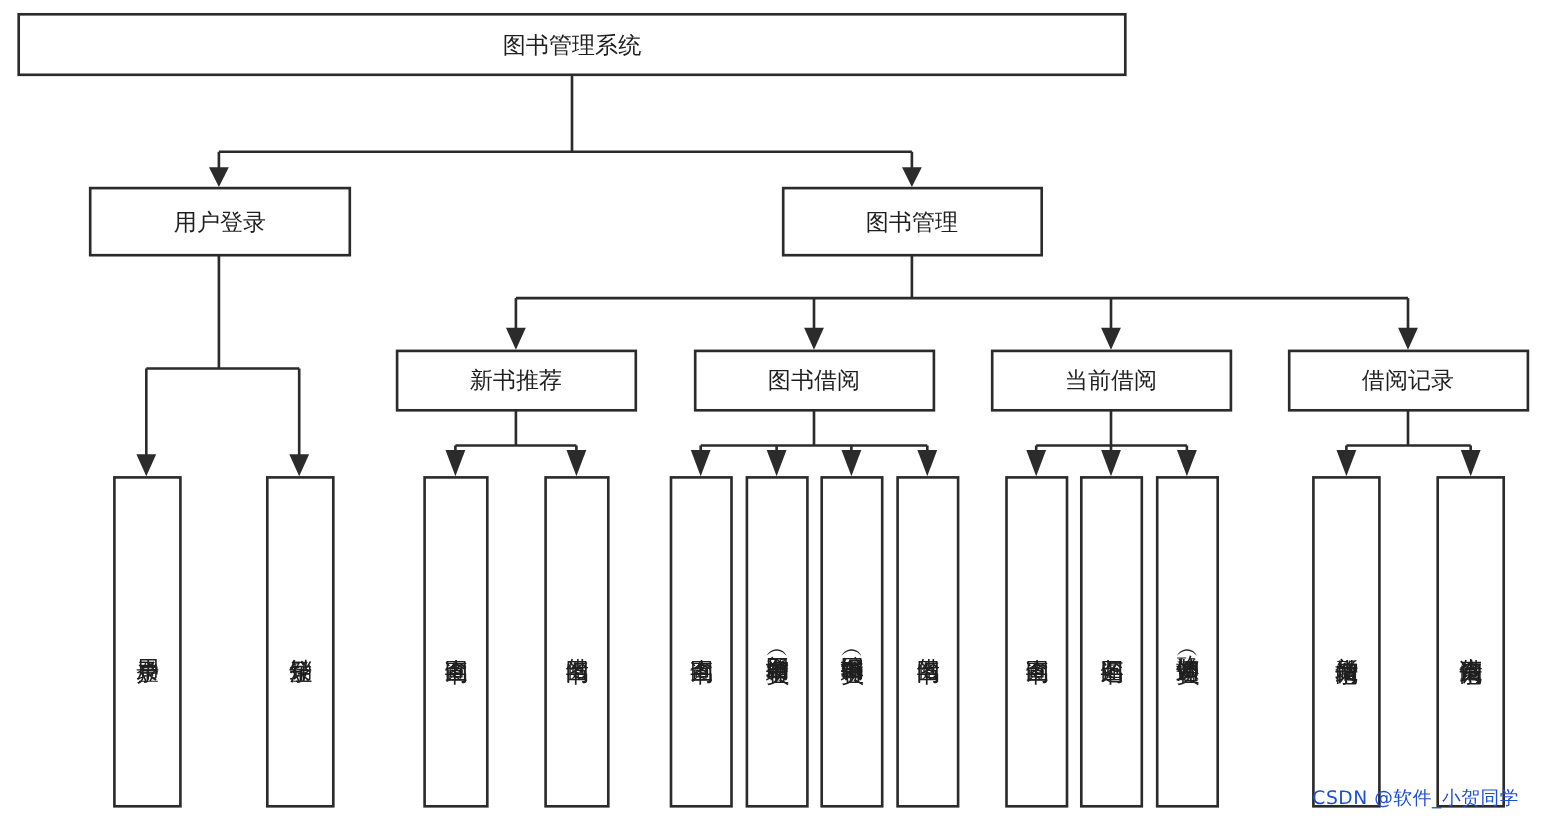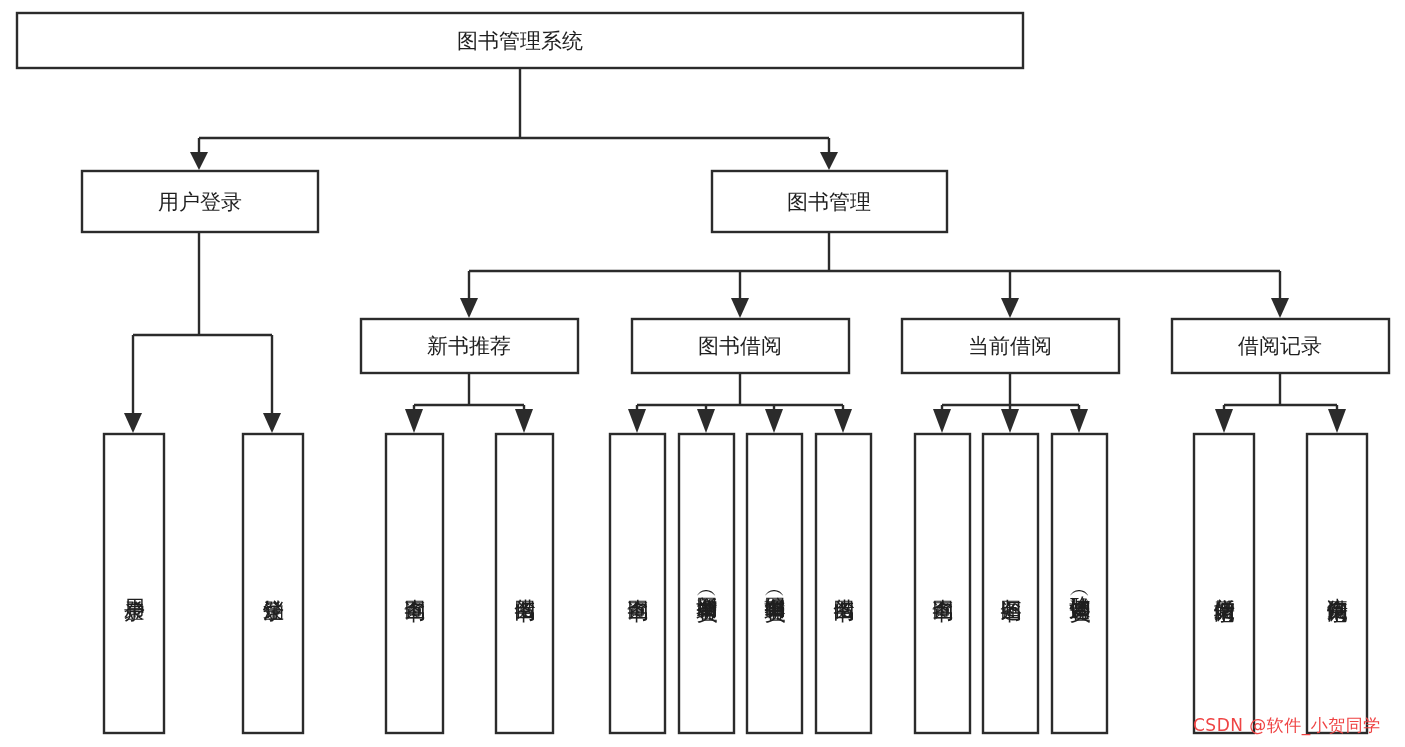--- a/index.html
+++ b/index.html
@@ -63,21 +63,21 @@
     align-items: center;
     justify-content: center;
     text-align: center;
     white-space: nowrap;
     pointer-events: none;
   }
   .watermark {
     position: absolute;
     font-family: "DejaVu Sans", "Liberation Sans", sans-serif;
     font-size: 17px;
-    color: #ef4444;
+    color: #1d4ed8;
     white-space: nowrap;
     letter-spacing: 0.5px;
   }
 </style>
 </head>
 <body>
 
 <div id="diagram-root">
 
   <svg id="diagram-canvas" viewBox="0 0 1405 747" xmlns="http://www.w3.org/2000/svg">

